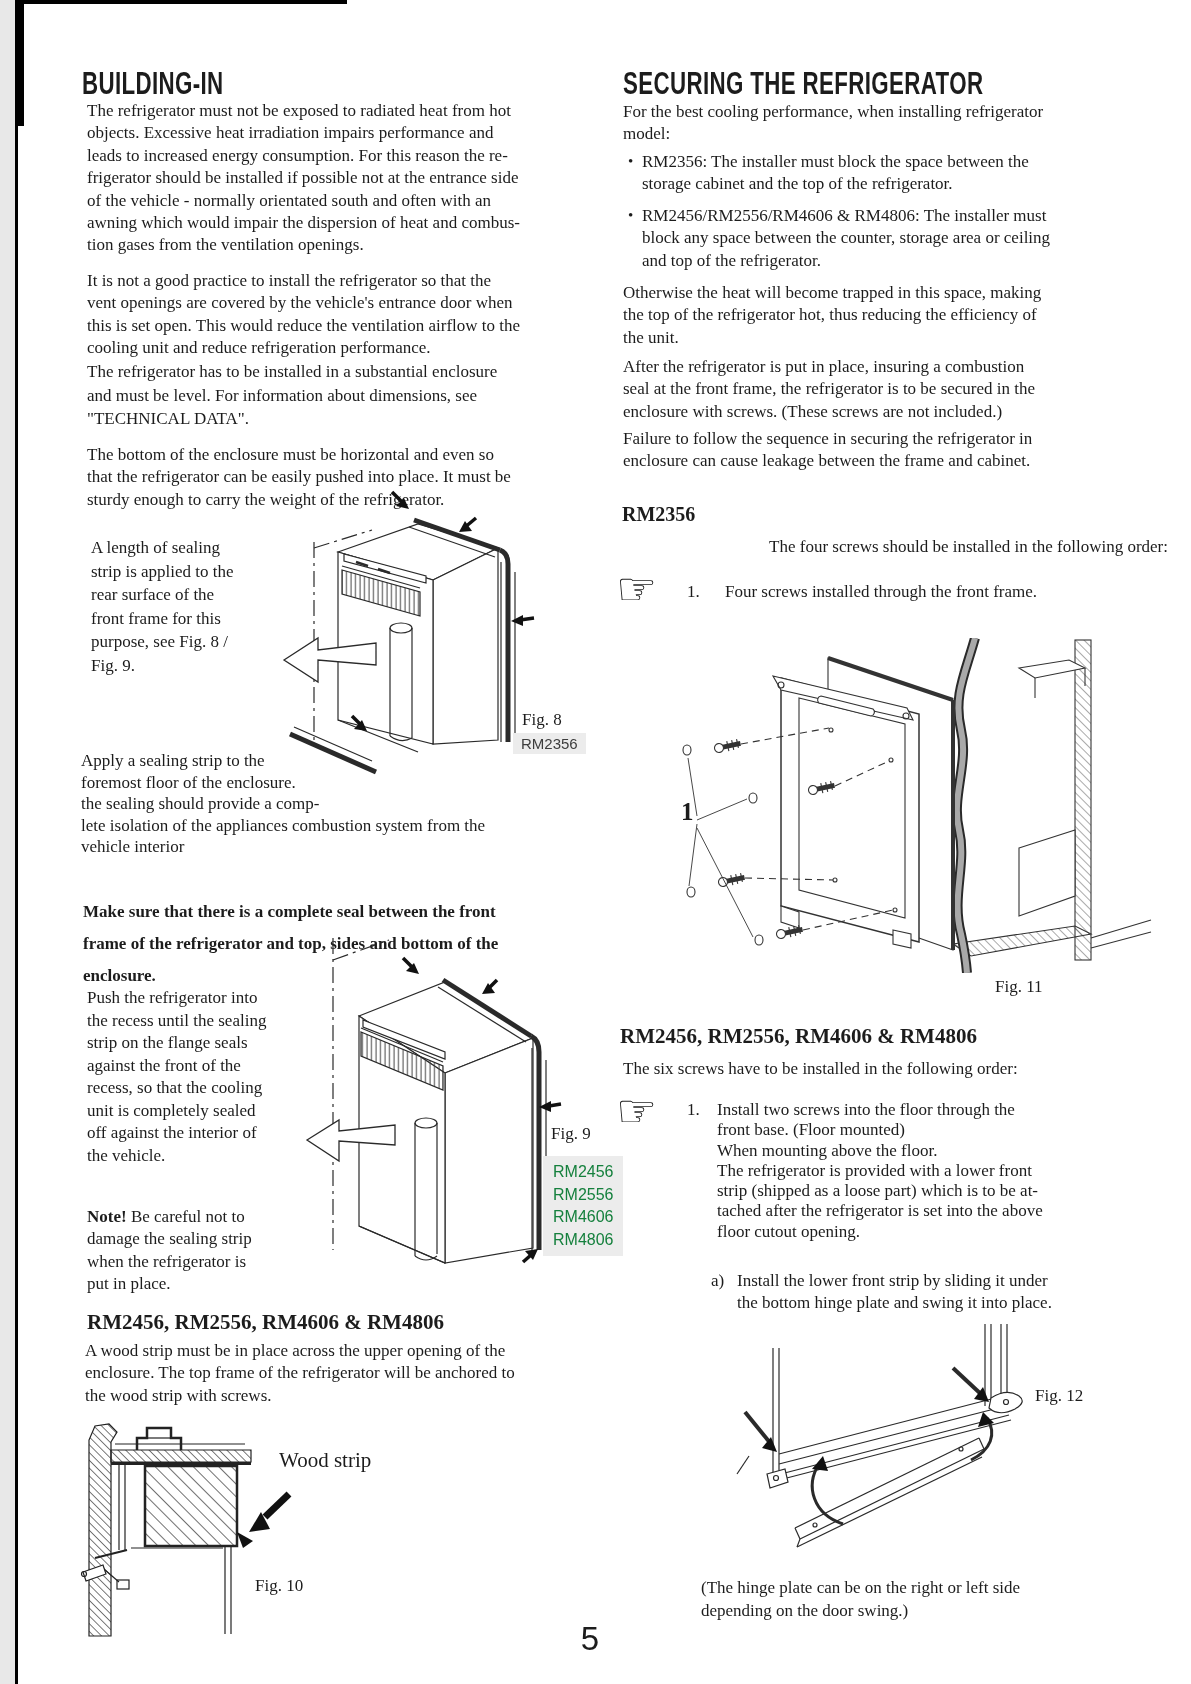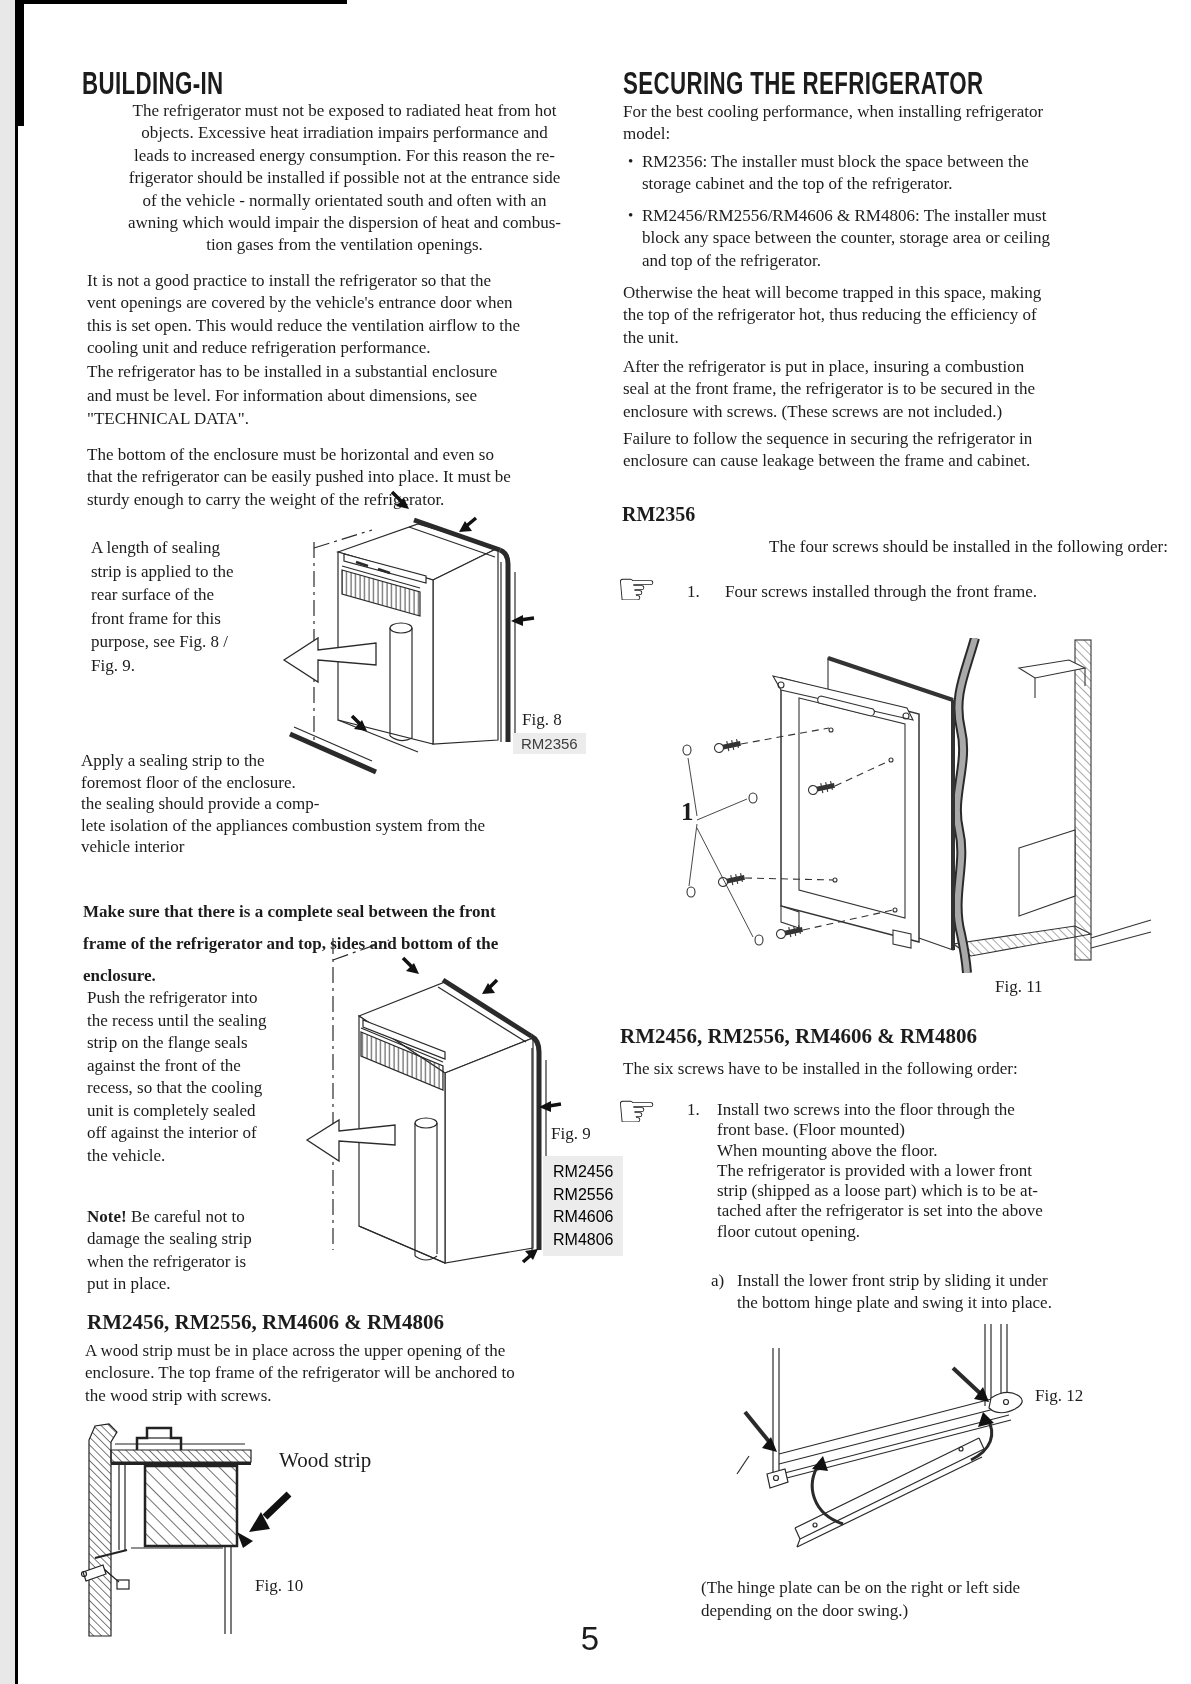--- a/index.html
+++ b/index.html
@@ -11,21 +11,21 @@
       transform:scaleX(0.72);transform-origin:0 50%;white-space:nowrap;letter-spacing:.5px;}
   .body{font-size:17px;line-height:22.4px;}
   .lh20{line-height:20.3px;}
   .lh235{line-height:23.5px;}
   .bold{font-weight:bold;}
   .subhead{font-weight:bold;font-size:21px;white-space:nowrap;}
   .cap{font-size:17px;}
   .chip{background:#ececec;font-family:"Liberation Sans",sans-serif;font-size:15px;
         color:#3d3d3d;padding:2px 8px;z-index:3;}
   .chiplist{background:#ececec;font-family:"Liberation Sans",sans-serif;font-size:16px;
-        color:#000000;padding:5px 10px;line-height:22.5px;z-index:3;}
+        color:#15803d;padding:5px 10px;line-height:22.5px;z-index:3;}
   .flexrow{display:flex;align-items:flex-start;}
   .dot{width:14px;font-size:15px;padding-top:2px;}
   .num{width:38px;flex:none;}
   .num2{width:30px;flex:none;}
   .sublbl{width:26px;flex:none;}
   .hand{font-family:"DejaVu Sans",sans-serif;font-size:46px;line-height:1;}
   .cap2{z-index:3;}
   svg{display:block;}
   .mark{background:#000;}
 </style>
@@ -33,21 +33,21 @@
 <body>
 
 <div id="page">
 
   <div class="abs mark" style="left:0;top:0;width:3px;height:1684px;"></div>
   <div class="abs mark" style="left:0;top:0;width:9px;height:126px;"></div>
   <div class="abs mark" style="left:0;top:0;width:332px;height:4px;"></div>
 
   <div class="abs h1" style="left:67px;top:66px;">BUILDING-IN</div>
 
-  <div class="abs pre body" style="left:72px;top:100px;width:515px;text-align:center;">The refrigerator must not be exposed to radiated heat from hot
+  <div class="abs pre body" style="left:72px;top:100px;width:515px;">The refrigerator must not be exposed to radiated heat from hot
 objects. Excessive heat irradiation impairs performance and
 leads to increased energy consumption. For this reason the re-
 frigerator should be installed if possible not at the entrance side
 of the vehicle - normally orientated south and often with an
 awning which would impair the dispersion of heat and combus-
 tion gases from the ventilation openings.</div>
 
   <div class="abs pre body" style="left:72px;top:270px;width:515px;">It is not a good practice to install the refrigerator so that the
 vent openings are covered by the vehicle's entrance door when
 this is set open. This would reduce the ventilation airflow to the

